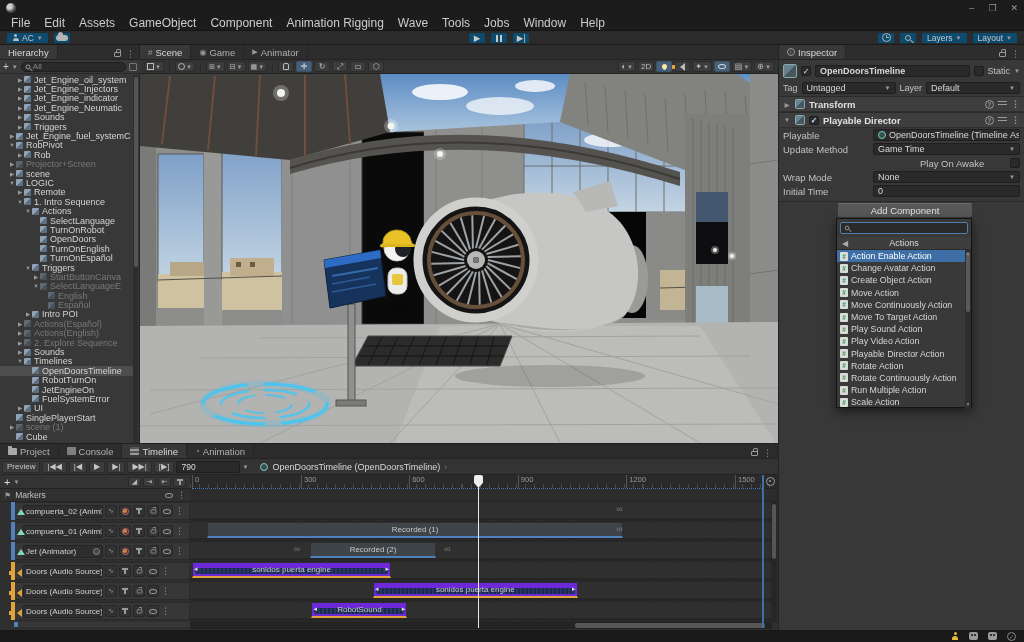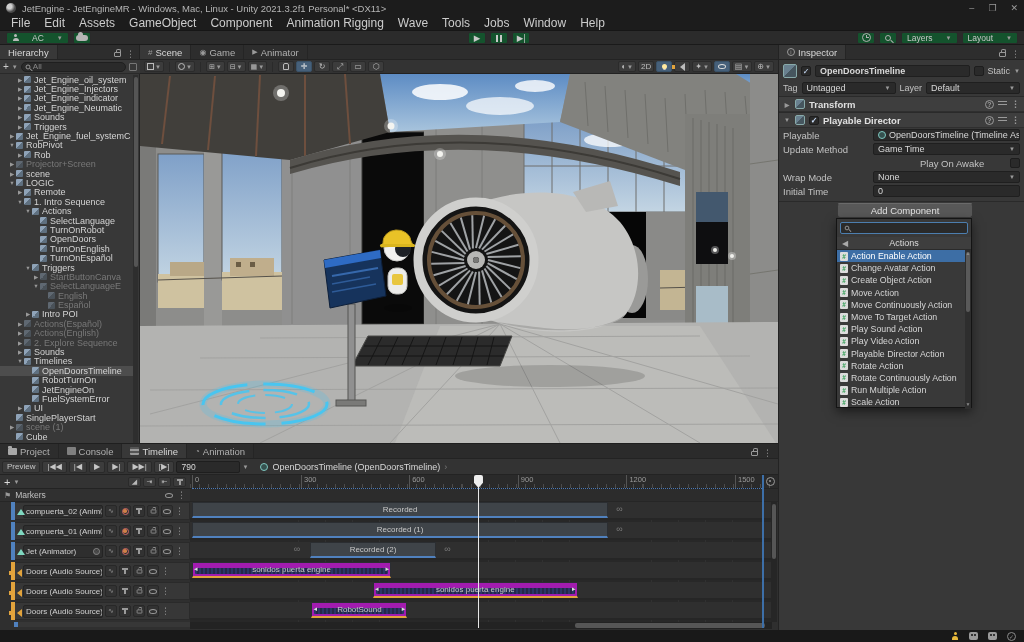--- a/index.html
+++ b/index.html
@@ -6,21 +6,21 @@
   html,body{background:#222;}
   #app{position:relative;width:1024px;height:642px;background:#383838;overflow:hidden;color:#d2d2d2;font-size:10px;user-select:none;}
   .abs{position:absolute;}
   
   #titlebar{left:0;top:0;width:1024px;height:16px;background:#1c1c1c;display:flex;align-items:center;padding:0 6px;color:#b5b5b5;font-size:9.5px;}
   .uicon{width:10px;height:10px;border-radius:50%;background:radial-gradient(circle at 35% 35%,#cfcfcf 0 25%,#4a4a4a 60%);margin-right:6px;}
   #win-controls{margin-left:auto;display:flex;gap:14px;color:#9a9a9a;font-size:9px;align-items:center;}
   #menubar{left:0;top:16px;width:1024px;height:14px;background:#1c1c1c;display:flex;align-items:center;padding-left:4px;}
   .menu-item{padding:0 7px;color:#cccccc;font-size:12px;}
   #toolbar{left:0;top:30px;width:1024px;height:15px;background:#2b2b2b;border-top:1px solid #161616;border-bottom:1px solid #1a1a1a;display:flex;align-items:center;padding:0 6px;}
-  .tbtn{height:12px;background:#14532d;border:1px solid #2a2a2a;border-radius:2px;display:inline-flex;align-items:center;padding:0 5px;margin-right:4px;color:#c8c8c8;font-size:8.5px;gap:13px;}
+  .tbtn{height:12px;background:#0c4a6e;border:1px solid #2a2a2a;border-radius:2px;display:inline-flex;align-items:center;padding:0 5px;margin-right:4px;color:#c8c8c8;font-size:8.5px;gap:3px;}
   .tbtn.sq{width:18px;justify-content:center;padding:0;}
   #play-group{position:absolute;left:468px;top:1px;display:flex;}
   #right-tools{margin-left:auto;display:flex;align-items:center;}
   .caret{font-size:6px;color:#9a9a9a;}
   .person{width:7px;height:7px;position:relative;display:inline-block;}
   .person:before{content:"";position:absolute;left:2px;top:0;width:3px;height:3px;border-radius:50%;background:#bbb;}
   .person:after{content:"";position:absolute;left:0.5px;top:3.5px;width:6px;height:3px;border-radius:3px 3px 0 0;background:#bbb;}
   .cloud{width:12px;height:6px;background:#b5b5b5;border-radius:3px;position:relative;display:inline-block;}
   .cloud:before{content:"";position:absolute;left:2px;top:-3px;width:5px;height:5px;border-radius:50%;background:#b5b5b5;}
   .clockic{width:9px;height:9px;border:1px solid #b0b0b0;border-radius:50%;position:relative;display:inline-block;}
@@ -112,21 +112,21 @@
   .rec-dot i{width:3.5px;height:3.5px;border-radius:50%;background:#d08048;}
   .eye{width:8px;height:5px;border:1px solid #9a9a9a;border-radius:50%;position:relative;}
   .pin{width:2px;height:6px;background:#9a9a9a;position:relative;}
   .pin:before{content:"";position:absolute;left:-2px;top:0;width:6px;height:2px;background:#9a9a9a;}
   .tri-anim{width:0;height:0;border-left:4px solid transparent;border-right:4px solid transparent;border-bottom:6px solid #7fd8c0;}
   .spk{width:0;height:0;border-top:4px solid transparent;border-bottom:4px solid transparent;border-right:5px solid #e2a33c;position:relative;}
   .spk:before{content:"";position:absolute;left:-8px;top:-2px;width:3px;height:4px;background:#e2a33c;}
   .t-lane{position:absolute;left:190px;width:582px;height:18px;background:#2f2f2f;border-bottom:2px solid #262626;overflow:hidden;}
   .clip{position:absolute;top:0;height:16px;background:#3f4449;border:1px solid #2b2e32;display:flex;align-items:center;justify-content:center;font-size:8px;color:#c8c8c8;white-space:nowrap;overflow:hidden;}
   .clip.anim{border-bottom:2px solid #5081be;}
-  .clip.audio{background:#a21caf;border-bottom:2px solid #e2a33c;}
+  .clip.audio{background:#6d28d9;border-bottom:2px solid #e2a33c;}
   .wavebar{position:absolute;left:2px;right:2px;top:5px;height:6px;background:repeating-linear-gradient(90deg,#1d3a5e 0 2px,#16293e 2px 4px);opacity:.9;border-radius:1px;}
   .clip .cliplabel{position:relative;z-index:2;}
   .clip.audio:before{content:"◂";position:absolute;left:1px;top:2px;font-size:7px;color:#ddd;z-index:2;}
   .clip.audio:after{content:"▸";position:absolute;right:1px;top:2px;font-size:7px;color:#ddd;z-index:2;}
   .hold{position:absolute;font-size:9px;color:#7a7a7a;top:2px;}
   #playhead-line{position:absolute;top:43px;width:1px;height:141px;background:#e8e8e8;z-index:6;}
   #playhead-handle{position:absolute;top:31px;width:9px;height:13px;background:#eee;border-radius:2px 2px 0 0;clip-path:polygon(0 0,100% 0,100% 60%,50% 100%,0 60%);z-index:6;}
   #end-line{position:absolute;top:31px;width:2px;height:153px;background:#3d6fa8;z-index:4;}
   #tl-vscroll{position:absolute;right:1px;top:58px;width:6px;height:120px;background:#262626;}
   #tl-vthumb{position:absolute;left:1px;top:2px;width:4px;height:55px;background:#565656;border-radius:2px;}
@@ -148,21 +148,20 @@
   .console-ic{width:9px;height:8px;background:#7f7f7f;border-radius:1px;}
   .tl-ic{width:9px;height:8px;background:repeating-linear-gradient(0deg,#9a9a9a 0 2px,#555 2px 4px);border-radius:1px;}
 </style>
 </head>
 <body>
 
 <div id="app">
 
   <div id="titlebar" class="abs">
     <span class="uicon"></span>
-    <span>JetEngine - JetEngineMR - Windows, Mac, Linux - Unity 2021.3.2f1 Personal* &lt;DX11&gt;</span>
     <span id="win-controls">
       <span>–</span>
       <span>❐</span>
       <span>✕</span>
     </span>
   </div>
 
   <div id="menubar" class="abs">
       <span id="menu-items" style="display:flex">
         <span class="menu-item">File</span>
@@ -1091,27 +1090,24 @@
             <span class="lockic" style="transform: scale(0.8);"></span>
           </span>
           <span class="t-btn">
             <span class="eye"></span>
           </span>
           <span class="kebab">⋮</span>
         </div>
       </div>
     <div id="clip-lanes">
         <div class="t-lane" style="top: 58px;">
-          <div class="clip anim" style="left: 2px; width: 416.3px;">
-            <span class="cliplabel">Recorded</span>
-          </div>
           <span class="hold" style="left: 426.3px;">∞</span>
         </div>
         <div class="t-lane" style="top: 78px;">
-          <div class="clip anim" style="left: 2px; width: 416.3px;">
+          <div class="clip anim" style="left: 17px; width: 416.3px;">
             <span class="cliplabel">Recorded (1)</span>
           </div>
           <span class="hold" style="left: 426.3px;">∞</span>
         </div>
         <div class="t-lane" style="top: 98px;">
           <div class="clip anim" style="left: 119.65px; width: 126.7px;">
             <span class="cliplabel">Recorded (2)</span>
           </div>
           <span class="hold" style="left: 103.65px;">∞</span>
           <span class="hold" style="left: 254.35px;">∞</span>

